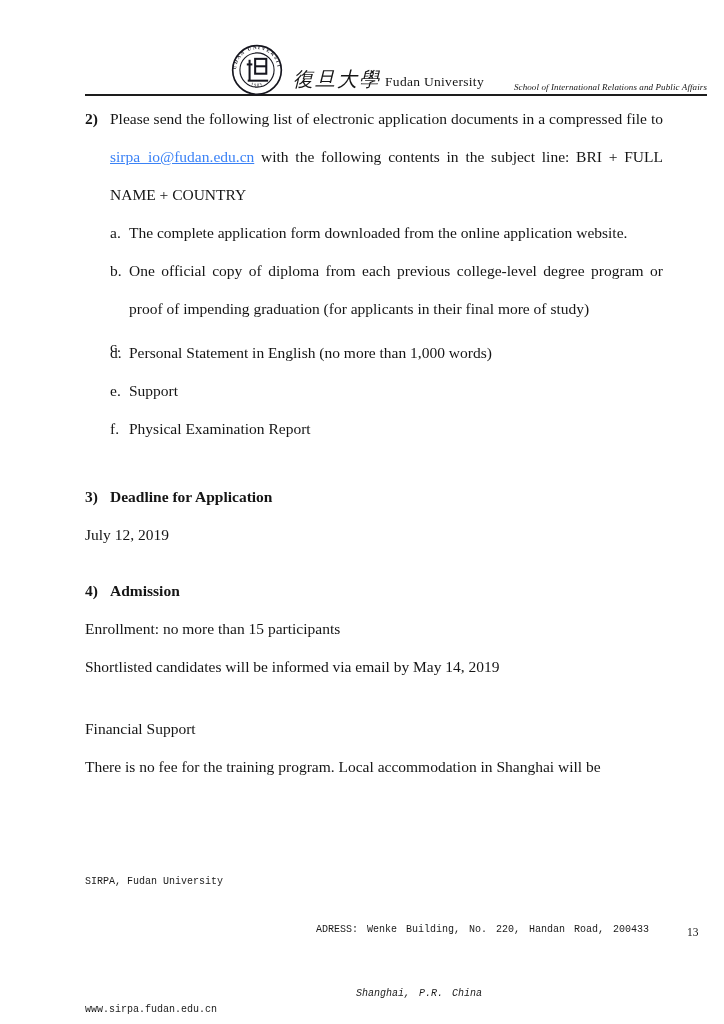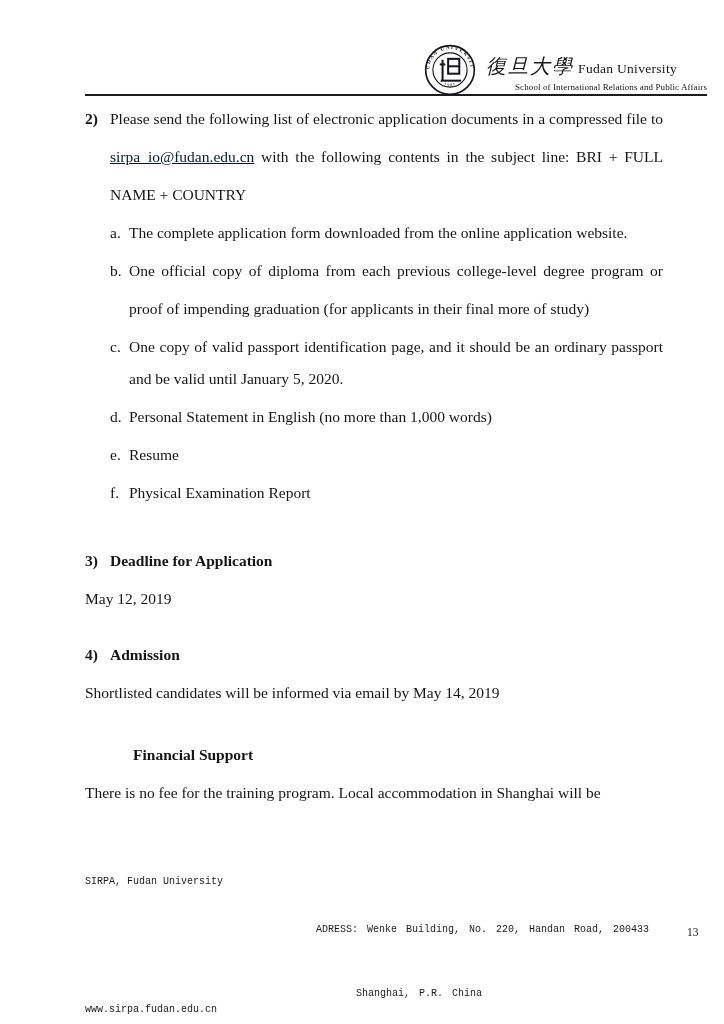--- a/index.html
+++ b/index.html
@@ -7,52 +7,52 @@
     position:relative; width:724px; height:1024px; background:#ffffff;
     font-family:"Liberation Serif","DejaVu Serif",serif; color:#151515;
     overflow:hidden;
   }
 
   
   .header { position:absolute; left:85px; top:40px; width:622px; height:54px;
             border-bottom:2px solid #1d1d1d; }
   .header-inner { position:absolute; right:0; bottom:0; display:flex; align-items:flex-end; }
   .seal { width:52px; height:52px; margin-right:10px; margin-bottom:-2px; }
-  .title-block { display:flex; flex-direction:column; align-items:flex-end; }
+  .title-block { display:flex; flex-direction:row; align-items:flex-end; }
   .uni-line { white-space:nowrap; padding-right:30px; line-height:24px; }
   .uni-cn { font-size:20px; font-style:italic; letter-spacing:2px; }
   .uni-en { font-size:13.5px; letter-spacing:0.3px; }
-  .school-line { font-size:9px; line-height:13px; letter-spacing:0.1px; }
+  .school-line { font-size:9px; line-height:13px; letter-spacing:0.1px;font-style:italic; }
 
   
   .content { position:absolute; left:85px; top:100px; width:578px; font-size:15.5px; }
   .para { position:relative; padding-left:25px; text-align:justify; line-height:38px; }
   .para .num { position:absolute; left:0; top:0; font-weight:bold; }
-  a.email { color:#0f172a; text-decoration:underline; }
+  a.email { color:#3b82f6; text-decoration:underline; }
   .doc-list { list-style:none; margin:0; padding:0 0 0 25px; }
   .doc-list li { position:relative; padding-left:19px; text-align:justify; line-height:38px; }
   .doc-list .lbl { position:absolute; left:0; top:0; }
   .doc-list li.tight { line-height:32px; padding-top:3px; padding-bottom:3px; }
   .doc-list li.tight .lbl { top:3px; }
   .sect-h { position:relative; padding-left:25px; font-weight:bold; line-height:38px; }
   .sect-h .num { position:absolute; left:0; top:0; }
   .line { line-height:38px; }
   #sect-deadline { margin-top:30px; }
   #sect-admission { margin-top:18px; }
   #sect-financial { margin-top:24px; }
-  .plain-h { font-weight:bold; line-height:38px;margin-left:48px; }
+  .plain-h { font-weight:normal; line-height:38px; }
 
   
   .footer { position:absolute; left:85px; top:874px; width:592px;
             font-family:"Liberation Mono","DejaVu Sans Mono",monospace;
             font-size:10px; line-height:16px; white-space:nowrap; color:#1a1a1a; }
   .f-row { display:flex; }
   .f-col1 { width:231px; flex:0 0 231px; }
   .f-col2 { word-spacing:3px;margin-top:48px; }
-  .f-indent { padding-left:40px; }
+  .f-indent { padding-left:40px;font-style:italic; }
   .pagenum { position:absolute; left:652px; top:926px; font-size:11.5px;
              font-family:"Liberation Serif",serif; color:#111;margin-left:35px; }
 </style>
 </head>
 <body>
 
 <div class="page">
 
   <div class="header">
     <div class="header-inner">
@@ -98,49 +98,49 @@
       <li>
         <span class="lbl">a.</span>
         <span>The complete application form downloaded from the online application website.</span>
       </li>
       <li>
         <span class="lbl">b.</span>
         <span>One official copy of diploma from each previous college-level degree program or proof of impending graduation (for applicants in their final more of study)</span>
       </li>
       <li class="tight">
         <span class="lbl">c.</span>
-        <span>One copy of valid passport identification page, and it should be an ordinary passport and be valid until January 5, 2020.</span>
       </li>
       <li class="tight">
         <span class="lbl">d.</span>
         <span>Personal Statement in English (no more than 1,000 words)</span>
       </li>
       <li>
         <span class="lbl">e.</span>
-        <span>Resume</span>
+        <span>Support</span>
       </li>
       <li>
         <span class="lbl">f.</span>
         <span>Physical Examination Report</span>
       </li>
     </ul>
 
     <div id="sect-deadline">
       <div class="sect-h">
         <span class="num">3)</span>
         <span>Deadline for Application</span>
       </div>
-      <div class="line">May 12, 2019</div>
+      <div class="line">July 12, 2019</div>
     </div>
 
     <div id="sect-admission">
       <div class="sect-h">
         <span class="num">4)</span>
         <span>Admission</span>
       </div>
+      <div class="line">Enrollment: no more than 15 participants</div>
       <div class="line">Shortlisted candidates will be informed via email by May 14, 2019</div>
     </div>
 
     <div id="sect-financial">
       <div class="plain-h">Financial Support</div>
       <div class="line" style="text-align:justify">There is no fee for the training program. Local accommodation in Shanghai will be</div>
     </div>
 
   </div>
 

